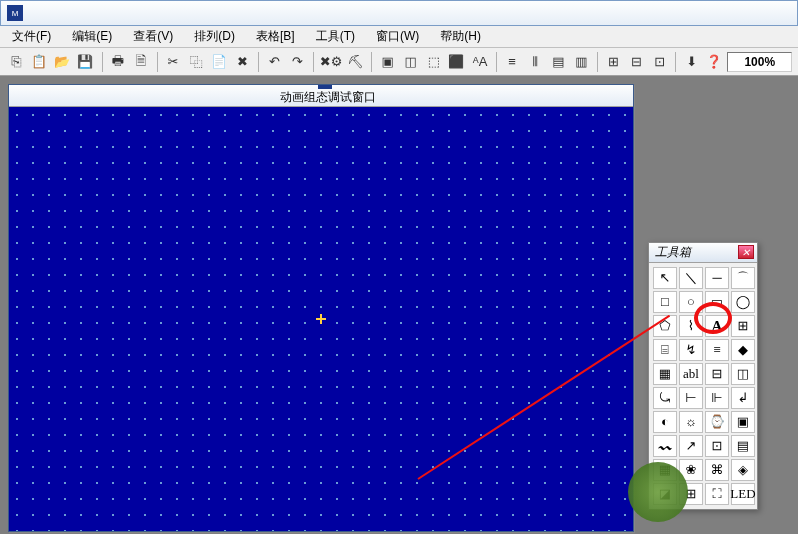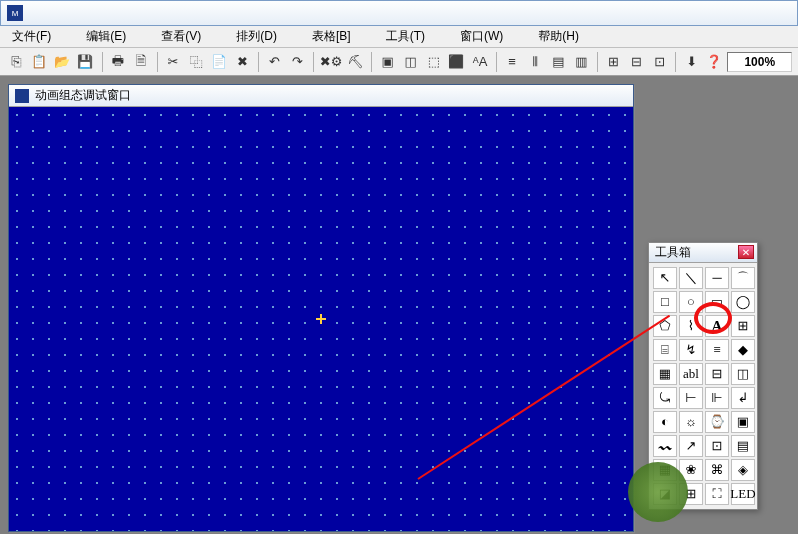--- a/index.html
+++ b/index.html
@@ -1,41 +1,41 @@
 <!DOCTYPE html>
 <html><head>
 <meta charset="utf-8">
 <style>
 * { margin: 0; padding: 0; box-sizing: border-box; font-family: "Microsoft YaHei", Tahoma, sans-serif; }
 body { width: 798px; height: 534px; background: #fff; overflow: hidden; position: relative; }
 
 .titlebar { height: 26px; background: linear-gradient(#fdfefe, #e6eef7); border: 1px solid #7a9cc6; display: flex; align-items: center; padding-left: 6px; font-size: 12px; color: #000; }
 .titlebar .appicon { width: 16px; height: 16px; background: #1a3a8a; margin-right: 6px; display: inline-flex; align-items: center; justify-content: center; color: #fff; font-size: 8px; }
 
-.menubar { height: 22px; background: #f0f0f0; border-bottom: 1px solid #c0c0c0; display: flex; align-items: center; padding-left: 4px; font-size: 12px; gap: 19px; }
+.menubar { height: 22px; background: #f0f0f0; border-bottom: 1px solid #c0c0c0; display: flex; align-items: center; padding-left: 4px; font-size: 12px; gap: 5px; }
 .menuitem { padding: 2px 8px; cursor: default; }
 
 .toolbar { height: 28px; background: #f0f0f0; border-bottom: 1px solid #a0a0a0; display: flex; align-items: center; padding: 0 6px; gap: 2px; }
 .tbtn { width: 24px; height: 22px; border: 1px solid transparent; display: flex; align-items: center; justify-content: center; font-size: 13px; color: #333; cursor: default; }
 .tsep { width: 1px; height: 20px; background: #b0b0b0; margin: 0 3px; }
 .zoom { margin-left: auto; border: 1px inset #ccc; background: #fff; padding: 2px 16px; font-size: 12px; font-weight: bold; }
 
 .workspace { position: absolute; top: 76px; left: 0; right: 0; bottom: 0; background: #7f7f7f; }
 
 .childwin { position: absolute; top: 8px; left: 8px; width: 626px; height: 448px; background: #fff; border: 1px solid #3b5a8a; box-shadow: 1px 1px 0 #888; }
-.childtitle { height: 22px; background: linear-gradient(#fdfefe, #e4ecf6); display: flex; align-items: center; padding-left: 6px; font-size: 12px; border-bottom: 1px solid #a0a0a0; }
+.childtitle { height: 22px; background: linear-gradient(#fdfefe, #e4ecf6); display: flex; align-items: center; padding-left: 14px; font-size: 12px; border-bottom: 1px solid #a0a0a0; flex-direction: column; }
 .childtitle .cicon { width: 14px; height: 14px; background: #1a3a8a; margin-right: 6px; }
 .canvas { position: absolute; top: 22px; left: 0; right: 0; bottom: 0; background: #0000a0; background-image: radial-gradient(#6a9ad6 1px, transparent 1px); background-size: 16px 16px; }
 .crosshair { position: absolute; top: 50%; left: 50%; width: 10px; height: 10px; margin: -5px 0 0 -5px; }
 .crosshair::before, .crosshair::after { content: ""; position: absolute; background: #ffd040; }
 .crosshair::before { left: 4px; top: 0; width: 2px; height: 10px; }
 .crosshair::after { top: 4px; left: 0; height: 2px; width: 10px; }
 
 .toolbox { position: absolute; top: 166px; left: 648px; width: 110px; background: #f0f0f0; border: 1px solid #888; box-shadow: 2px 2px 6px rgba(0,0,0,.3); }
-.toolbox .tbtitle { height: 20px; background: linear-gradient(#fdfefe, #dce6f2); display: flex; align-items: center; padding-left: 6px; font-size: 12px; border-bottom: 1px solid #a0a0a0; position: relative; }
+.toolbox .tbtitle { height: 20px; background: linear-gradient(#fdfefe, #dce6f2); display: flex; align-items: center; padding-left: 6px; font-size: 12px; border-bottom: 1px solid #a0a0a0; position: relative; font-style: italic; }
 .toolbox .tbclose { position: absolute; right: 3px; top: 2px; width: 16px; height: 14px; background: linear-gradient(#f7a, #c23); color: #fff; font-size: 10px; display: flex; align-items: center; justify-content: center; border: 1px solid #a12; }
 .toolbox .tgrid { display: grid; grid-template-columns: repeat(4, 1fr); gap: 2px; padding: 4px; }
 .toolbox .tcell { width: 24px; height: 22px; border: 1px solid #c0c0c0; background: #fff; display: flex; align-items: center; justify-content: center; font-size: 13px; cursor: default; font-family: serif; }
 .toolbox .tcell.big { font-size: 15px; font-weight: bold; }
 
 .redcircle { position: absolute; width: 38px; height: 32px; border: 4px solid #e11; border-radius: 50%; pointer-events: none; }
 .redarrow { position: absolute; width: 300px; height: 2px; background: #e11; transform-origin: left center; pointer-events: none; }
 
 .watermark { position: absolute; right: 8px; bottom: 6px; font-size: 28px; font-weight: bold; font-style: italic; color: rgba(255,255,255,0.85); text-shadow: 1px 1px 3px #000; pointer-events: none; font-family: "SimHei", sans-serif; }
 .watermark .sub { font-size: 10px; font-style: normal; color: rgba(255,255,255,0.7); display: block; text-align: center; margin-top: -4px; }

